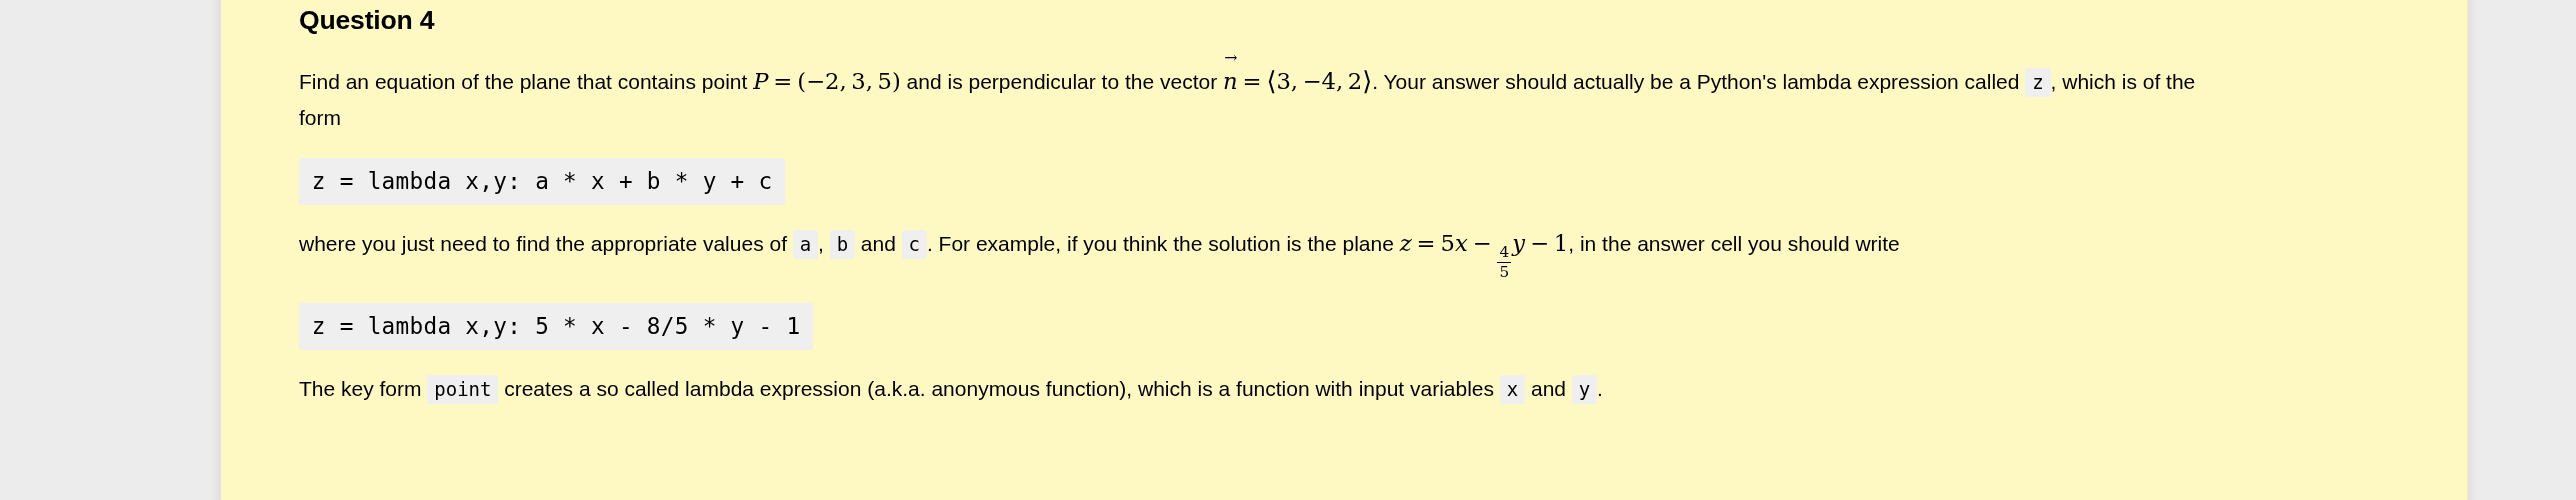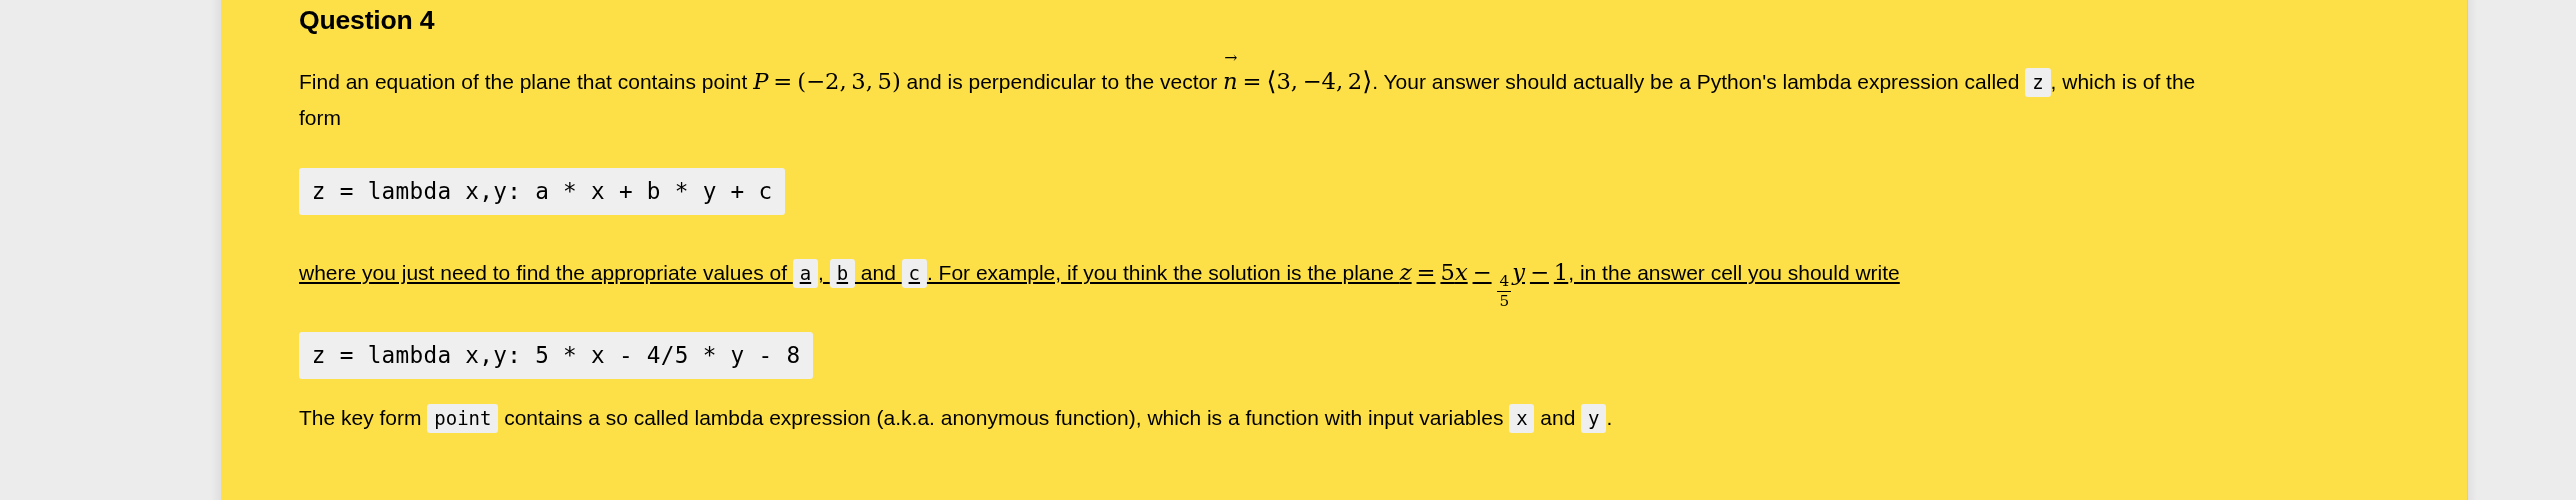--- a/index.html
+++ b/index.html
@@ -46,21 +46,21 @@
     position: absolute;
     right: 99px; top: 0;
     width: 9.9px; height: 500px;
     background: linear-gradient(to left, rgba(0,0,0,0.00), rgba(0,0,0,0.055));
     pointer-events: none;
   }
 
   .notebook-card {
     flex: 1 1 auto;
     height: 500px;
-    background: #fde047;
+    background: #fef9c3;
     position: relative;
   }
 
   .cell-body {
     padding: 0 0 0 78px;   
     padding-right: 19.7px;
     box-sizing: border-box;
   }
 
   
@@ -76,21 +76,21 @@
 
   .para {
     font-size: 21px;
     color: #000000;
     line-height: 1.62;
     margin: 0;
     max-width: 1911px;
   }
 
   .para-1 { margin-top: 22.7px; }
-  .para-2 { margin-top: 39px; text-decoration: underline; }
+  .para-2 { margin-top: 20px; }
   .para-3 { margin-top: 21.7px; }
 
   
   .code-chip {
     font-family: "DejaVu Sans Mono", "Liberation Mono", monospace;
     font-size: 19px;
     background: #efefef;
     color: #000000;
     padding: 3px 6.9px 3.9px 6.9px;
     border-radius: 3px;
@@ -104,21 +104,21 @@
     font-size: 22.7px;
     background: #efefef;
     color: #000000;
     padding: 9.9px 12.8px 10.8px 12.8px;
     border-radius: 3px;
     display: inline-block;
     white-space: pre;
     letter-spacing: 0.3px;
     line-height: 1.15;
   }
-  .code-block-1 { margin-top: 33px; }
+  .code-block-1 { margin-top: 23px; }
   .code-block-2 { margin-top: 22.7px; }
 
   
   .math {
     font-family: "DejaVu Serif", "Liberation Serif", serif;
     font-size: 22.7px;
     font-style: normal;
     white-space: nowrap;
     color: #000000;
   }
@@ -192,25 +192,25 @@
       </div>
 
       <div class="para para-2">
         <span>where you just need to find the appropriate values of </span><span class="code-chip">a</span><span>, </span><span class="code-chip">b</span><span> and </span><span class="code-chip">c</span><span>. For example, if you think the solution is the plane </span><span class="math nowrap"><span class="mi">z</span><span class="mo">=</span><span class="mn">5</span><span class="mi">x</span><span class="mo">−</span><span class="frac">
               <span class="num">4</span>
               <span class="den">5</span>
             </span><span class="mi">y</span><span class="mo">−</span><span class="mn">1</span></span><span>, in the answer cell you should write</span>
       </div>
 
       <div>
-        <div class="code-block code-block-2">z = lambda x,y: 5 * x - 4/5 * y - 8</div>
+        <div class="code-block code-block-2">z = lambda x,y: 5 * x - 8/5 * y - 1</div>
       </div>
 
       <div class="para para-3">
-        <span>The key form </span><span class="code-chip">point</span><span> contains a so called lambda expression (a.k.a. anonymous function), which is a function with input variables </span><span class="code-chip">x</span><span> and </span><span class="code-chip">y</span><span>.</span>
+        <span>The key form </span><span class="code-chip">point</span><span> creates a so called lambda expression (a.k.a. anonymous function), which is a function with input variables </span><span class="code-chip">x</span><span> and </span><span class="code-chip">y</span><span>.</span>
       </div>
 
     </div>
   </div>
 
   <div class="gutter gutter-right"></div>
 
 </div>
 
 

